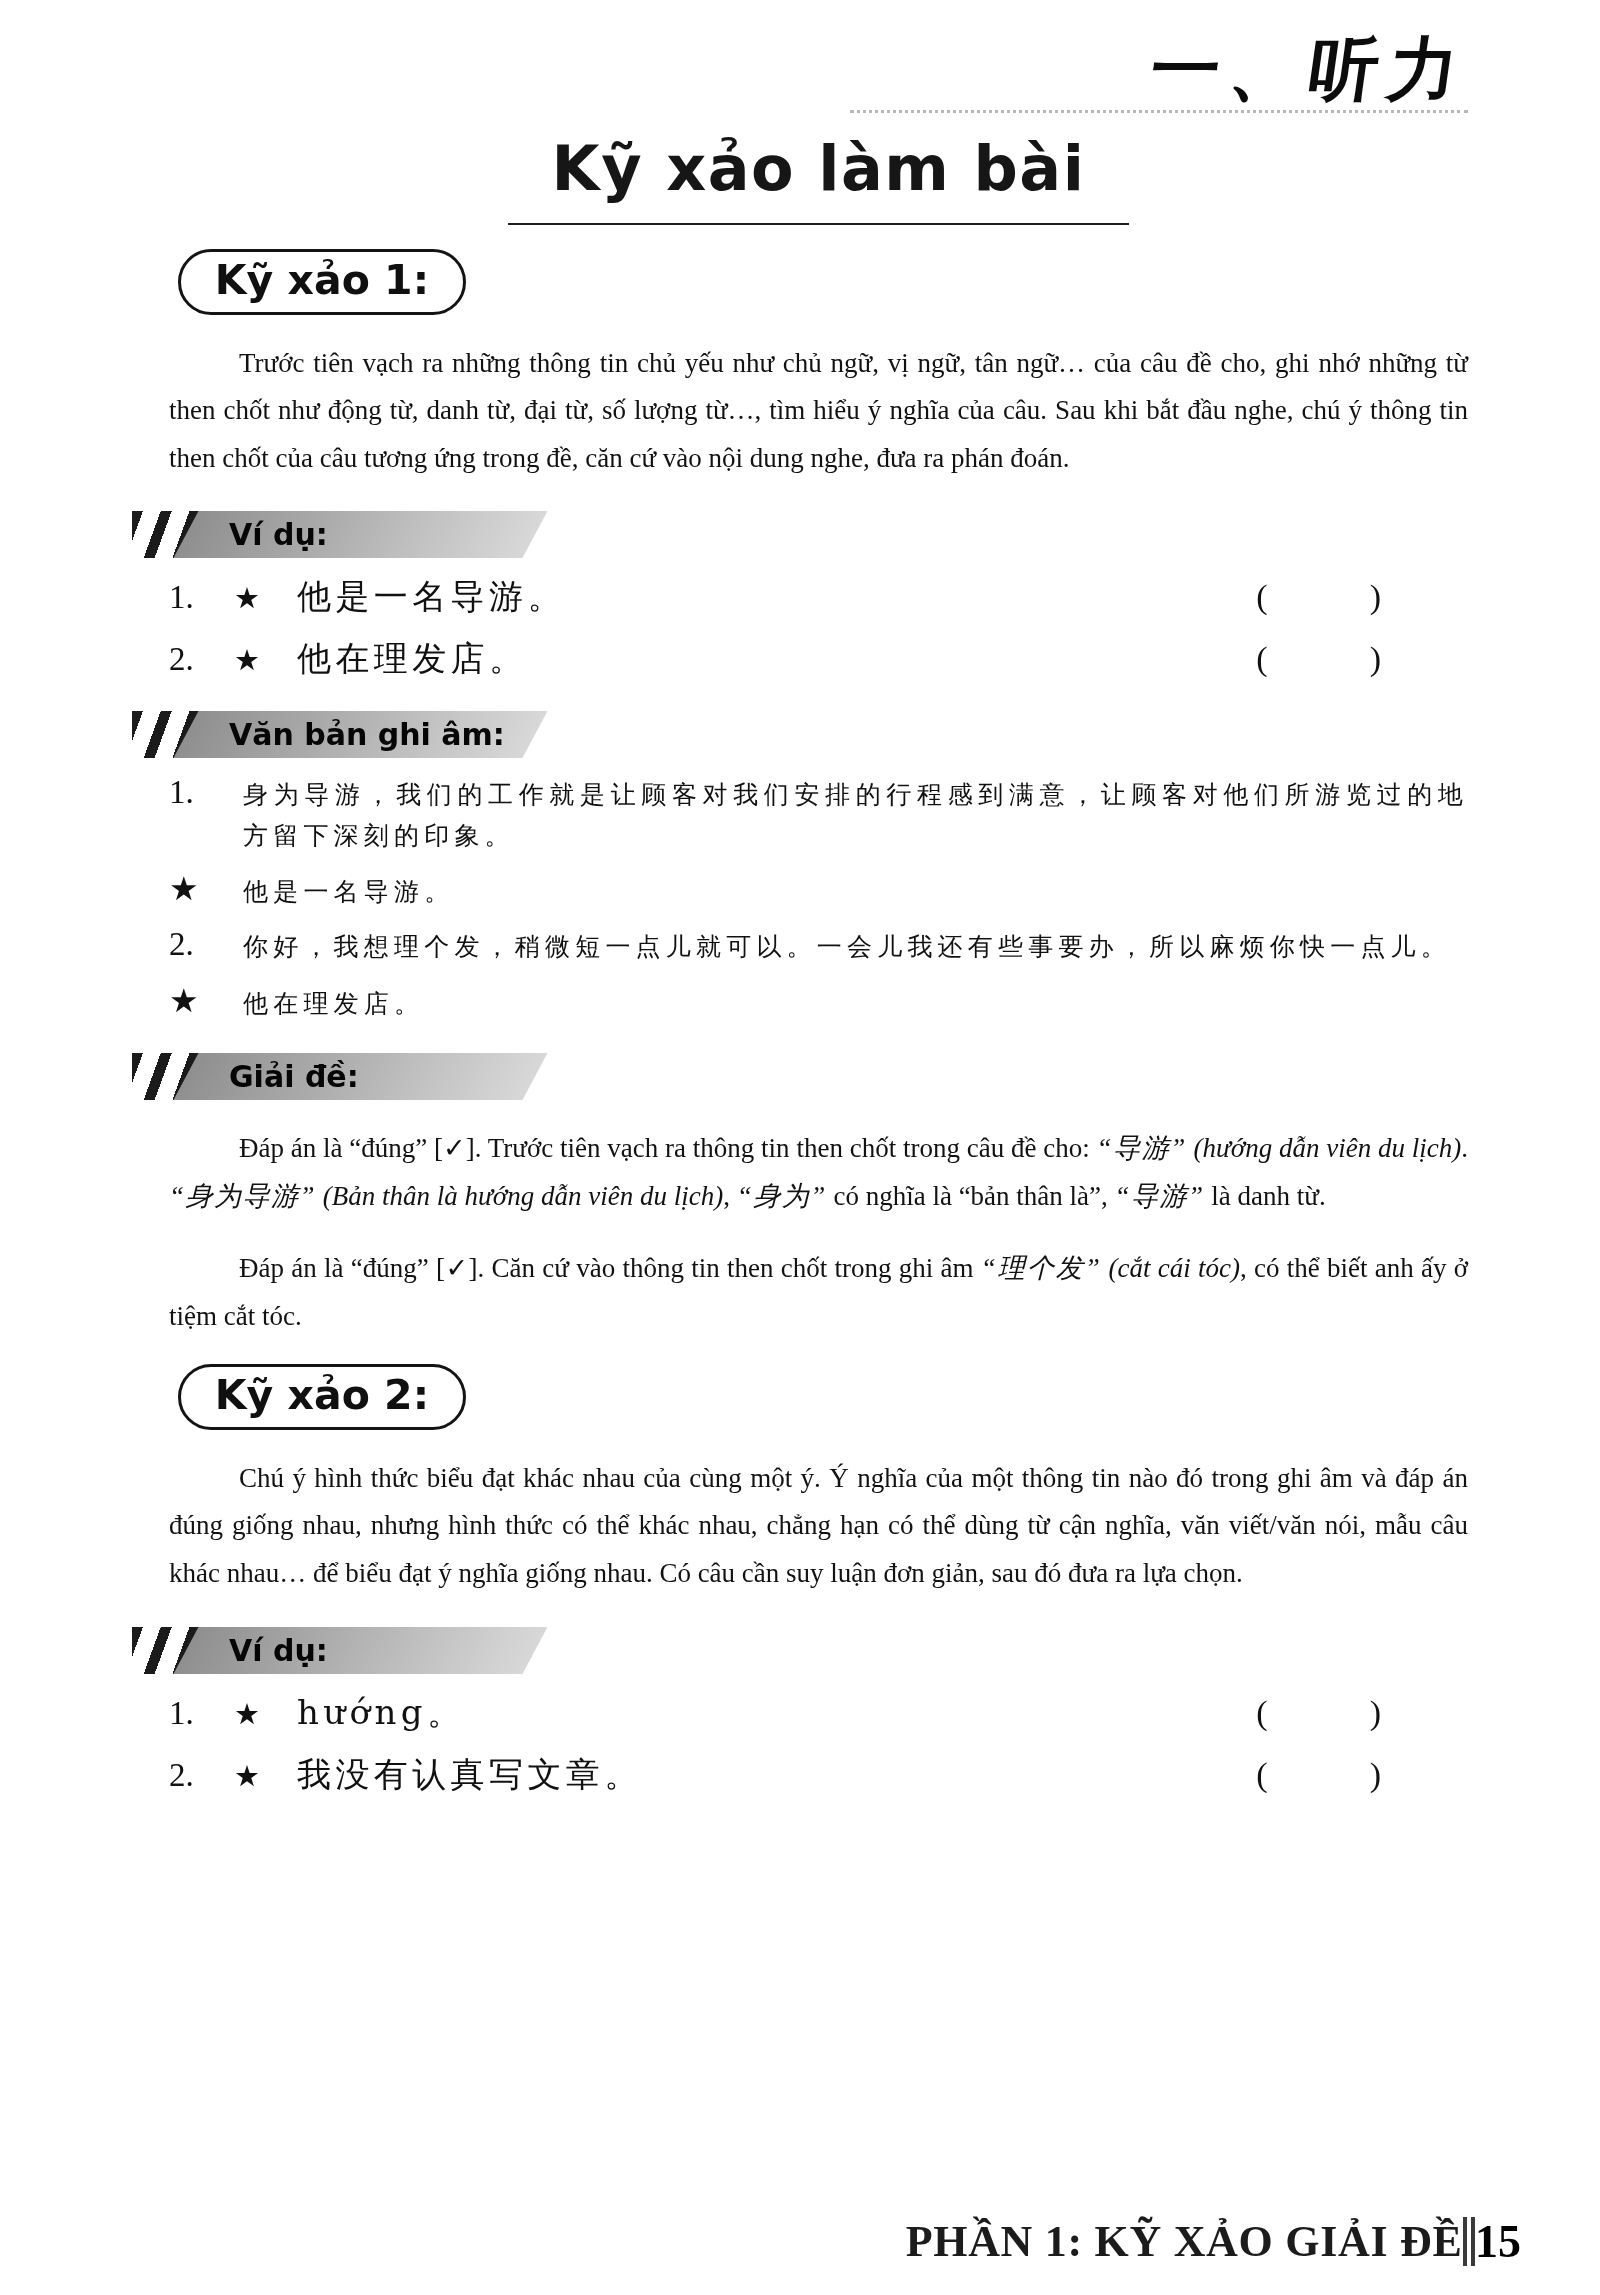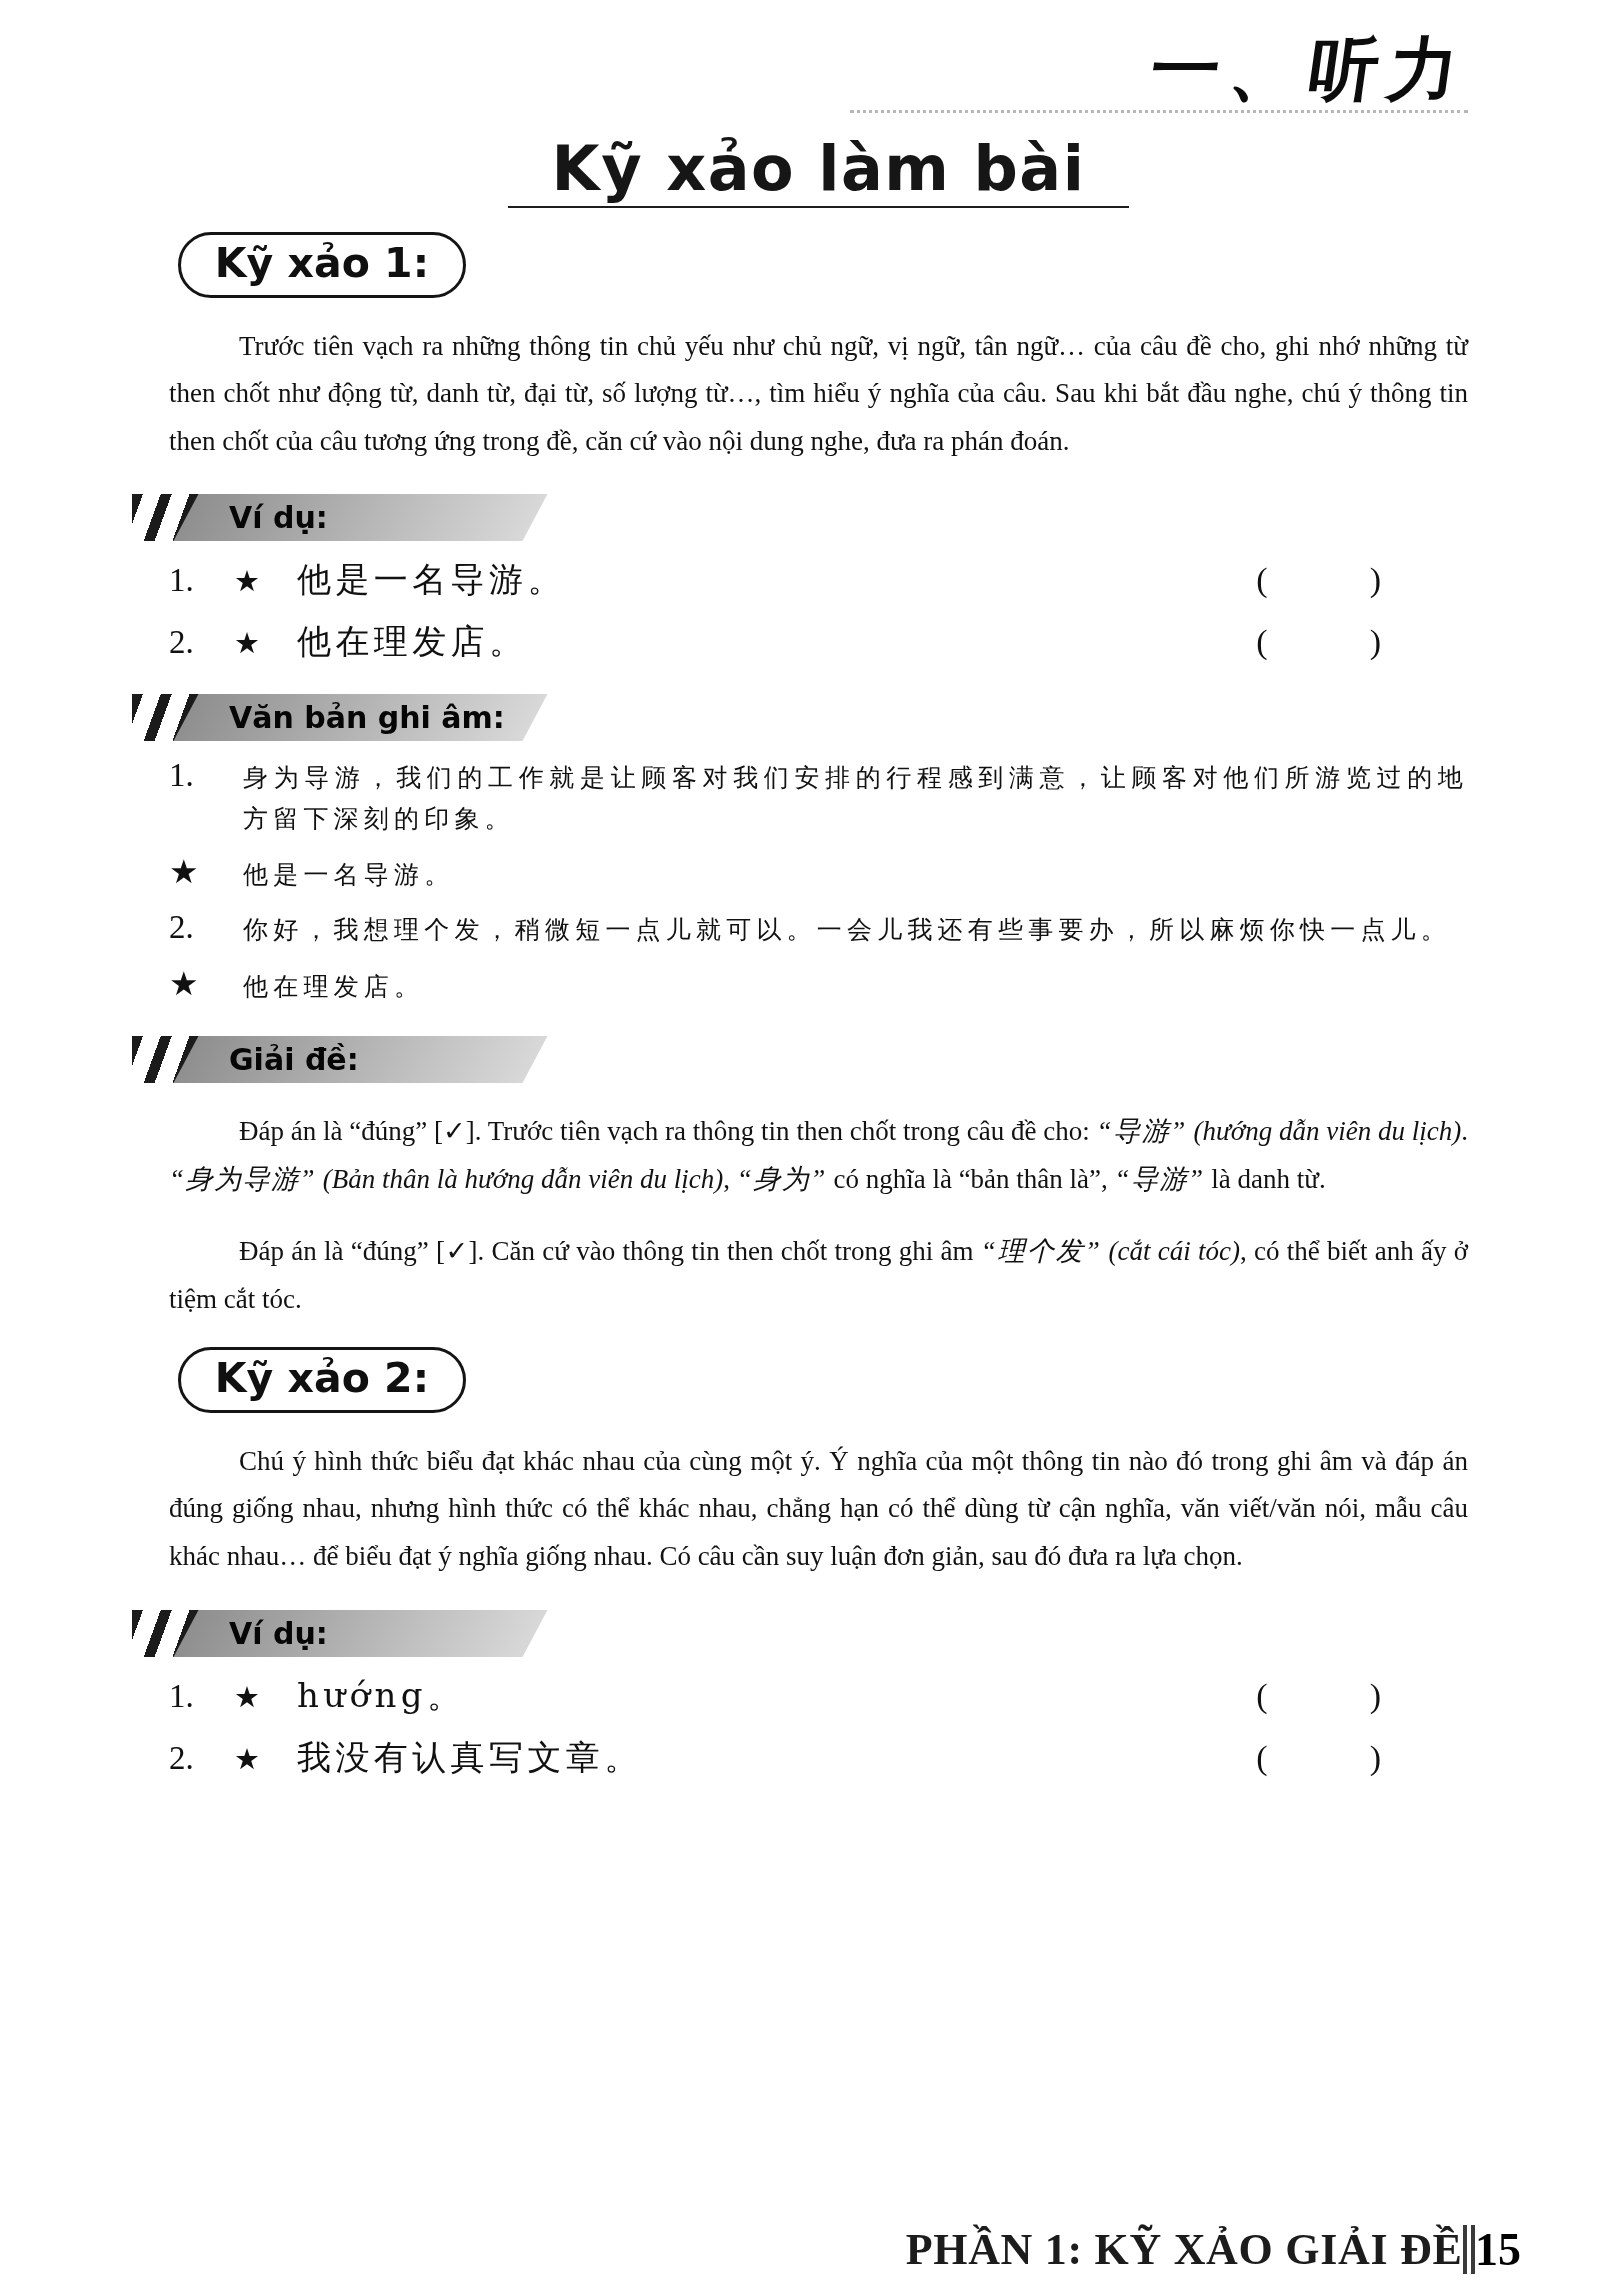--- a/index.html
+++ b/index.html
@@ -23,21 +23,21 @@
     margin-left:auto; width:618px; height:0;
     border-bottom:3.7px dotted #b7b7b7; margin-top:4.4px;
   }
 
   
   .title-wrap { text-align:center; margin-top:20.6px; }
   .page-title {
     display:inline-block;
     font-family:"DejaVu Sans","Liberation Sans",sans-serif;
     font-weight:bold; font-size:62px; letter-spacing:1.5px; color:#161616;
-    padding:0 44px 1px; border-bottom:2.9px solid #1d1d1d; line-height:1.15;
+    padding:0 44px 18px; border-bottom:2.9px solid #1d1d1d; line-height:1.15;
   }
 
   
   .badge {
     display:inline-block; margin-top:24px; margin-left:8.8px;
     border:3.7px solid #141414; border-radius:44px;
     padding:5.9px 34px 8.8px;
   }
   .badge-label {
     font-family:"DejaVu Sans","Liberation Sans",sans-serif;
@@ -79,21 +79,21 @@
   .ex-ans { margin-left:auto; margin-right:87px; font-size:34px; white-space:pre; }
 
   
   .tr-row { display:flex; align-items:baseline; margin:13.2px 0; }
   .tr-marker { width:74px; flex:none; font-size:33px; }
   .tr-text { flex:1; font-size:25px; letter-spacing:5.2px; line-height:1.62;
              text-align:justify; font-family:"DejaVu Serif",serif; }
 
   
   .footer {
-    position:absolute; right:79px; bottom:19px;
+    position:absolute; right:79px; bottom:27px;
     display:flex; align-items:center; gap:0;
   }
   .footer-title {
     font-family:"Liberation Serif",serif; font-weight:bold;
     font-size:44px; letter-spacing:0.7px; color:#1c1c1c;
   }
   .footer-divider {
     width:12.5px; height:49px;
     background:linear-gradient(90deg,#3a3a3a 0 4.4px,#ffffff 4.4px 8px,#3a3a3a 8px 12.5px);
   }

